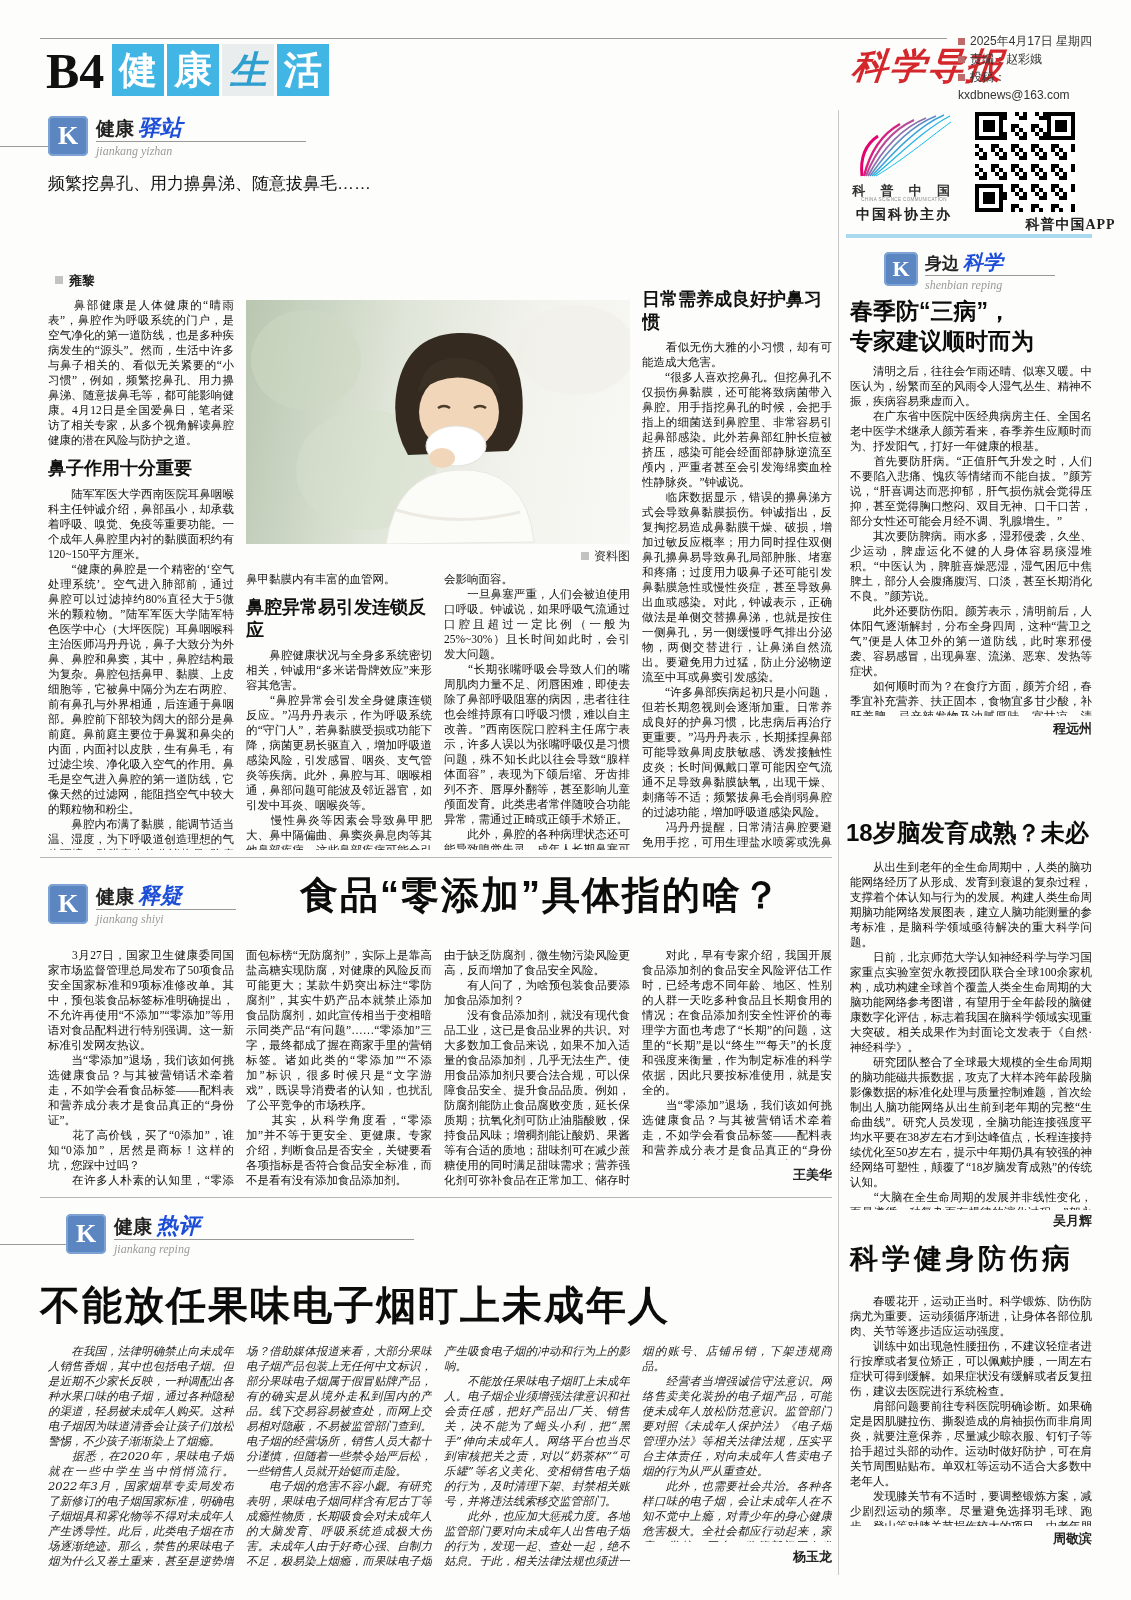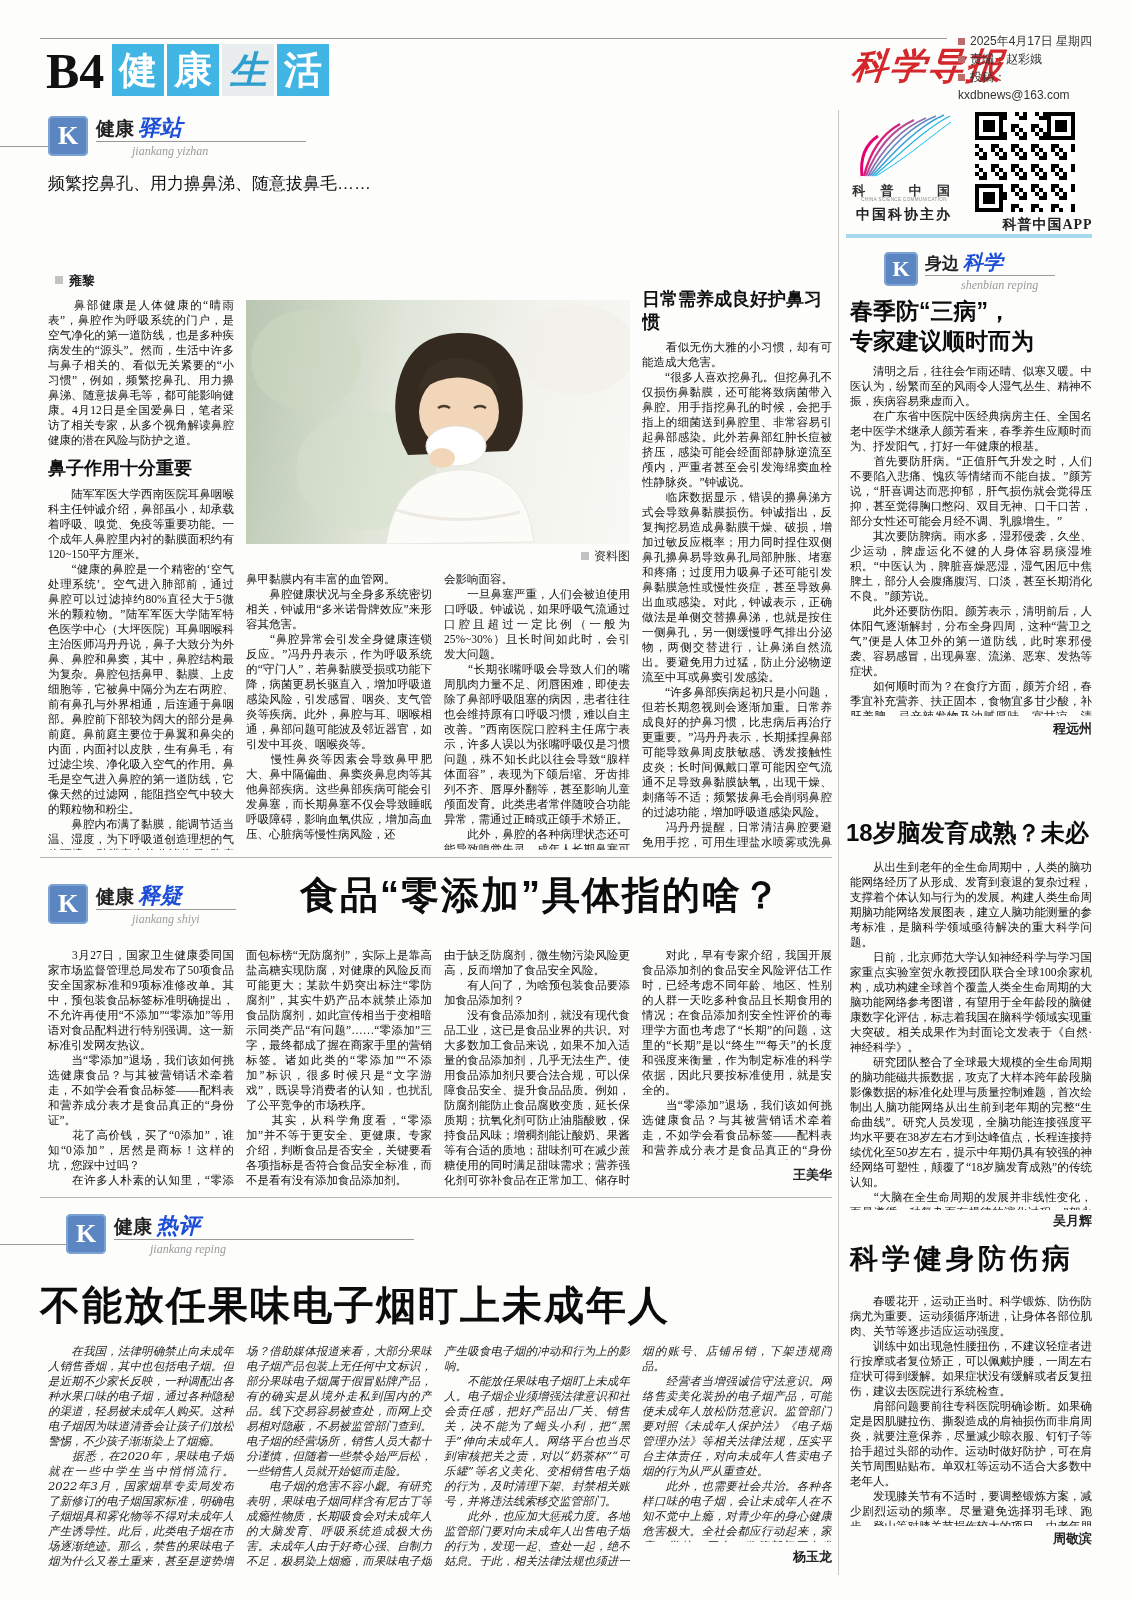--- a/index.html
+++ b/index.html
@@ -16,21 +16,21 @@
   .tile.alt{background:#e9edee;color:#2f9fd0;font-style:italic;font-family:"DejaVu Serif",serif;}
   .masthead{font:700 italic 36px/1 "Liberation Serif",serif;color:#d4272c;letter-spacing:2px;transform:skewX(-6deg);}
   .dateline{font:12px/18px "Liberation Sans",sans-serif;color:#333;}
   .dateline .sq{display:inline-block;width:7px;height:7px;background:#bf6a6a;margin-right:5px;}
 
   
   .ktile{width:40px;height:40px;background:#5b86c2;border-radius:5px;color:#fff;display:flex;align-items:center;justify-content:center;
          font:700 26px/1 "Liberation Serif",serif;box-shadow:inset 0 0 0 2px #7da3d4;}
   .klabel-name{font:700 19px/1 "Liberation Sans",sans-serif;color:#222;}
   .klabel-script{font:700 italic 22px/1 "DejaVu Serif",serif;color:#1d4ed8;margin-left:4px;}
-  .klabel-pinyin{font:italic 12px/1 "Liberation Serif",serif;color:#9a9a9a;margin-left:36px;}
+  .klabel-pinyin{font:italic 12px/1 "Liberation Serif",serif;color:#9a9a9a;}
 
   
   .kicker{font:400 17px/1.2 "Liberation Sans",sans-serif;color:#111;}
   .headline1{font:900 46px/1.05 "Liberation Sans",sans-serif;letter-spacing:3px;color:#0c0c0c;}
   .headline2{font:900 38px/1.05 "Liberation Sans",sans-serif;letter-spacing:2px;color:#0c0c0c;text-align:center;}
   .headline3{font:900 40px/1.05 "Liberation Sans",sans-serif;letter-spacing:2px;color:#0c0c0c;text-align:left;}
   .subhead{font:700 18px/1.25 "Liberation Sans",sans-serif;color:#111;margin:9px 0 7px 0;}
   .byline{font:700 13px/1 "Liberation Sans",sans-serif;color:#222;}
   .byline .sq{display:inline-block;width:8px;height:8px;background:#c3c3c3;margin-right:6px;vertical-align:1px;}
   .body-col{font:11.5px/15px "Liberation Serif","DejaVu Serif",serif;color:#111;
@@ -109,20 +109,21 @@
       <ellipse cx="210" cy="146" rx="30" ry="20" fill="#ffffff" stroke="#e2e2dc"></ellipse>
       <ellipse cx="196" cy="158" rx="13" ry="10" fill="#f2d6ba"></ellipse>
       <path d="M140 244 q10-70 70-74 q70-4 78 72z" fill="#fbfbf8" stroke="#e8e8e2"></path>
       <path d="M150 210 q60 18 124 2" stroke="#eceae2" stroke-width="3" fill="none"></path>
     </svg>
   </div>
   <div class="abs caption" style="left:246px;top:550px;width:384px;"><span class="sq"></span><span>资料图</span></div>
 
   <div class="abs" style="left:246px;top:572px;width:186px;height:278px;overflow:hidden;">
     <div class="body-col">鼻甲黏膜内有丰富的血管网。</div>
+    <div class="subhead">鼻腔异常易引发连锁反应</div>
     <div class="body-col">　　鼻腔健康状况与全身多系统密切相关，钟诚用“多米诺骨牌效应”来形容其危害。
 　　“鼻腔异常会引发全身健康连锁反应。”冯丹丹表示，作为呼吸系统的“守门人”，若鼻黏膜受损或功能下降，病菌更易长驱直入，增加呼吸道感染风险，引发感冒、咽炎、支气管炎等疾病。此外，鼻腔与耳、咽喉相通，鼻部问题可能波及邻近器官，如引发中耳炎、咽喉炎等。
 　　慢性鼻炎等因素会导致鼻甲肥大、鼻中隔偏曲、鼻窦炎鼻息肉等其他鼻部疾病。这些鼻部疾病可能会引发鼻塞，而长期鼻塞不仅会导致睡眠呼吸障碍，影响血氧供应，增加高血压、心脏病等慢性病风险，还</div>
   </div>
 
   <div class="abs" style="left:444px;top:572px;width:186px;height:278px;overflow:hidden;">
     <div class="body-col">会影响面容。
 　　一旦鼻塞严重，人们会被迫使用口呼吸。钟诚说，如果呼吸气流通过口腔且超过一定比例（一般为25%~30%）且长时间如此时，会引发大问题。
 　　“长期张嘴呼吸会导致人们的嘴周肌肉力量不足、闭唇困难，即使去除了鼻部呼吸阻塞的病因，患者往往也会维持原有口呼吸习惯，难以自主改善。”西南医院口腔科主任席宁表示，许多人误以为张嘴呼吸仅是习惯问题，殊不知长此以往会导致“腺样体面容”，表现为下颌后缩、牙齿排列不齐、唇厚外翻等，甚至影响儿童颅面发育。此类患者常伴随咬合功能异常，需通过正畸或正颌手术矫正。
 　　此外，鼻腔的各种病理状态还可能导致嗅觉失灵。成年人长期鼻塞可能与阿尔茨海默病风险上升相关——缺氧会加速脑细胞凋亡，导致记忆力减退。</div>
@@ -454,21 +455,21 @@
       <i style="left:20px;top:96px"></i>
       <i style="left:24px;top:96px"></i>
       <i style="left:36px;top:96px"></i>
       <i style="left:44px;top:96px"></i>
       <i style="left:56px;top:96px"></i>
       <i style="left:64px;top:96px"></i>
       <i style="left:76px;top:96px"></i>
       <i style="left:84px;top:96px"></i>
       <i style="left:96px;top:96px"></i>
     </div>
-  <div class="abs kepu-host" style="left:990px;top:218px;width:115px;letter-spacing:1px;">科普中国APP</div>
+  <div class="abs kepu-host" style="left:1013px;top:218px;width:115px;letter-spacing:1px;">科普中国APP</div>
   <div class="abs blue-divider" style="left:846px;top:234px;width:246px;"></div>
 
   <div class="abs" style="left:884px;top:252px;display:flex;align-items:flex-start;">
     <div class="ktile" style="width:34px;height:34px;font-size:22px;">K</div>
     <div style="margin-left:7px;">
       <div style="display:flex;align-items:baseline;border-bottom:1px solid #999;width:130px;padding-bottom:3px;">
         <span class="klabel-name" style="font-size:17px;">身边</span>
         <span class="klabel-script" style="font-size:20px;">科学</span>
       </div>
       <div class="klabel-pinyin" style="margin-top:3px;">shenbian reping</div>

